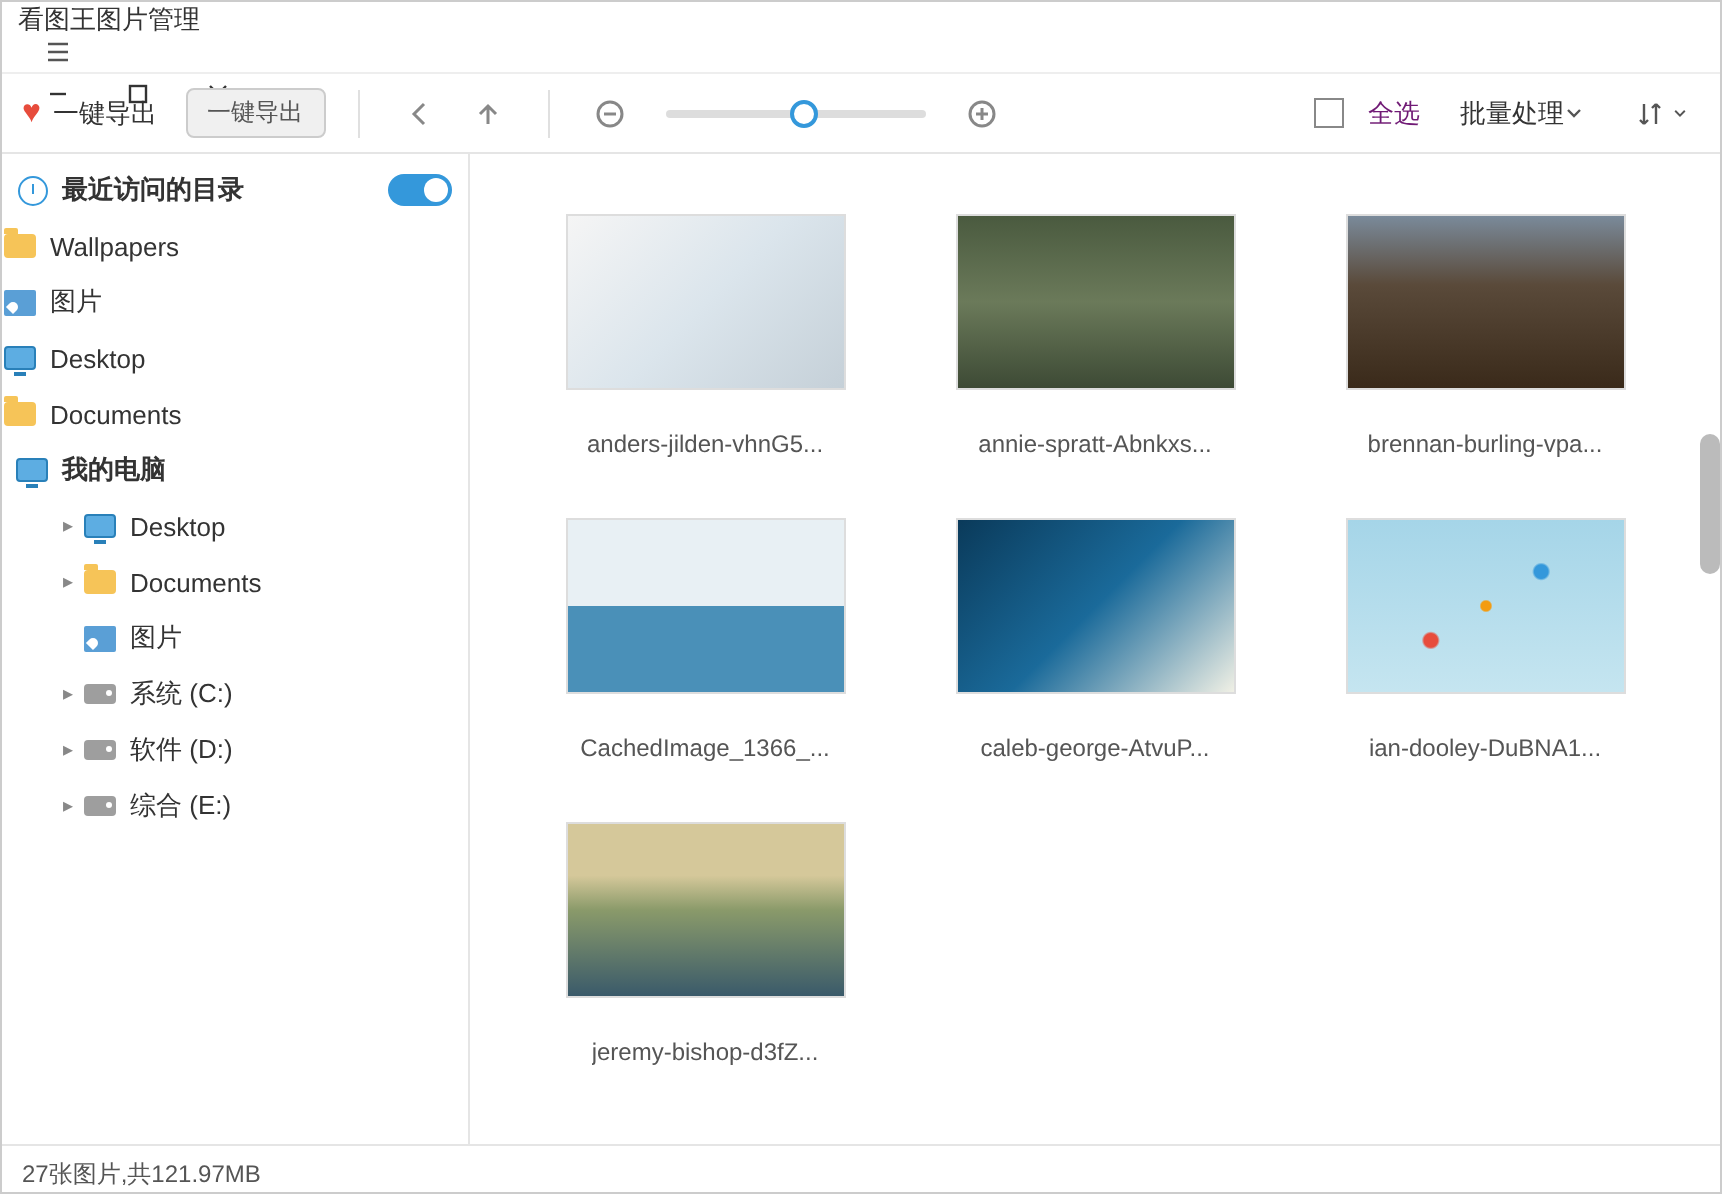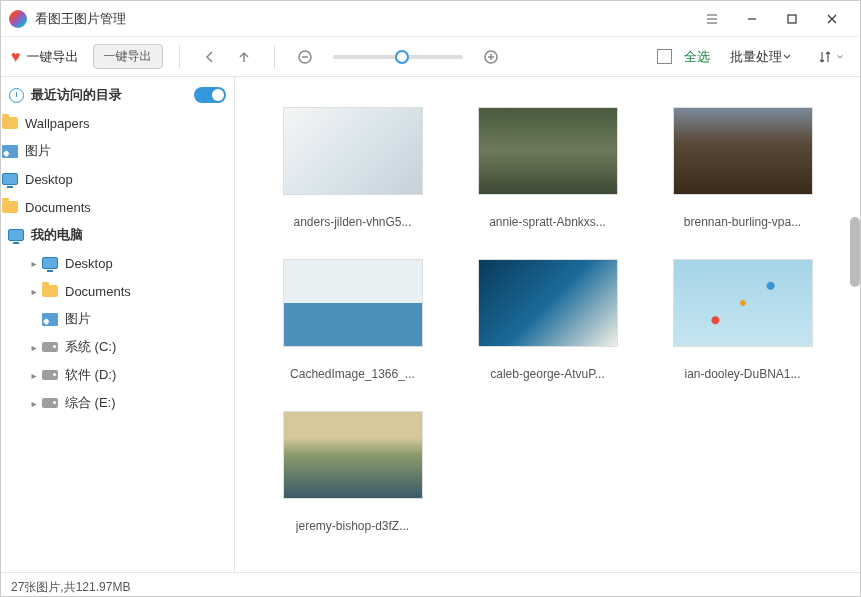--- a/index.html
+++ b/index.html
@@ -1,35 +1,35 @@
 <!DOCTYPE html>
 <html><head>
 <meta charset="utf-8">
 <style>
 * { margin: 0; padding: 0; box-sizing: border-box; font-family: "Microsoft YaHei", sans-serif; }
 body { background: #fff; width: 861px; height: 597px; overflow: hidden; border: 1px solid #ccc; display: flex; flex-direction: column; }
-.titlebar { height: 36px; display: flex; align-items: center; padding: 0 8px; border-bottom: 1px solid #eee; }
+.titlebar { height: 36px; display: flex; padding: 0 8px; border-bottom: 1px solid #eee; flex-direction: column; }
 .app-icon { width: 18px; height: 18px; border-radius: 50%; background: linear-gradient(135deg,#f39c12 0%,#e74c3c 25%,#9b59b6 50%,#3498db 75%,#2ecc71 100%); margin-right: 8px; }
 .app-title { font-size: 13px; color: #333; flex: 1; }
 .win-btns { display: flex; gap: 0; }
 .win-btn { width: 40px; height: 28px; display: flex; align-items: center; justify-content: center; color: #333; cursor: pointer; }
 .win-btn svg { width: 14px; height: 14px; }
 .hamburger { width: 40px; display: flex; align-items: center; justify-content: center; cursor: pointer; }
 .toolbar { height: 40px; display: flex; align-items: center; padding: 0 10px; border-bottom: 1px solid #e5e5e5; gap: 6px; }
 .heart { color: #e74c3c; font-size: 16px; }
 .fav-label { font-size: 13px; color: #333; margin-right: 8px; }
 .export-btn { background: #f0f0f0; border: 1px solid #ccc; border-radius: 4px; padding: 3px 10px; font-size: 12px; color: #555; cursor: pointer; }
 .divider { width: 1px; height: 24px; background: #e0e0e0; margin: 0 10px; }
 .nav-icon { width: 28px; height: 28px; display: flex; align-items: center; justify-content: center; color: #888; cursor: pointer; }
 .nav-icon svg { width: 16px; height: 16px; stroke: currentColor; fill: none; stroke-width: 1.5; }
 .zoom-slider { flex: 0 0 130px; height: 4px; background: #ddd; border-radius: 2px; position: relative; margin: 0 8px; }
 .zoom-thumb { position: absolute; left: 48%; top: -5px; width: 14px; height: 14px; border: 2px solid #3498db; background: #fff; border-radius: 50%; }
 .spacer { flex: 1; }
 .checkbox { width: 15px; height: 15px; border: 1.5px solid #888; }
-.select-all { font-size: 13px; color: #15803d; margin-left: 6px; margin-right: 14px; }
+.select-all { font-size: 13px; color: #701a75; margin-left: 6px; margin-right: 14px; }
 .batch { font-size: 13px; color: #333; display: flex; align-items: center; gap: 0; cursor: pointer; margin-right: 14px; }
 .sort-btn { color: #555; cursor: pointer; padding: 0 6px; display:flex; align-items:center; gap:4px;}
 .main { flex: 1; display: flex; overflow: hidden; }
 .sidebar { width: 234px; border-right: 1px solid #e5e5e5; overflow-y: auto; padding: 4px 0; }
 .tree-row { display: flex; align-items: center; height: 28px; font-size: 13px; color: #333; cursor: pointer; padding-right: 8px; }
 .expander { width: 14px; display: flex; justify-content: center; color: #888; font-size: 10px; }
 .tree-icon { width: 18px; height: 18px; margin-right: 6px; display: flex; align-items: center; justify-content: center; }
 .folder-icon { background: #f6c458; border-radius: 2px; width: 16px; height: 12px; position: relative; }
 .folder-icon::before { content:''; position:absolute; top:-3px; left:0; width:7px; height:3px; background:#f6c458; border-radius:1px 1px 0 0;}
 .img-folder { background: #5a9fd6; width: 16px; height: 13px; border-radius: 1px; position: relative; }

